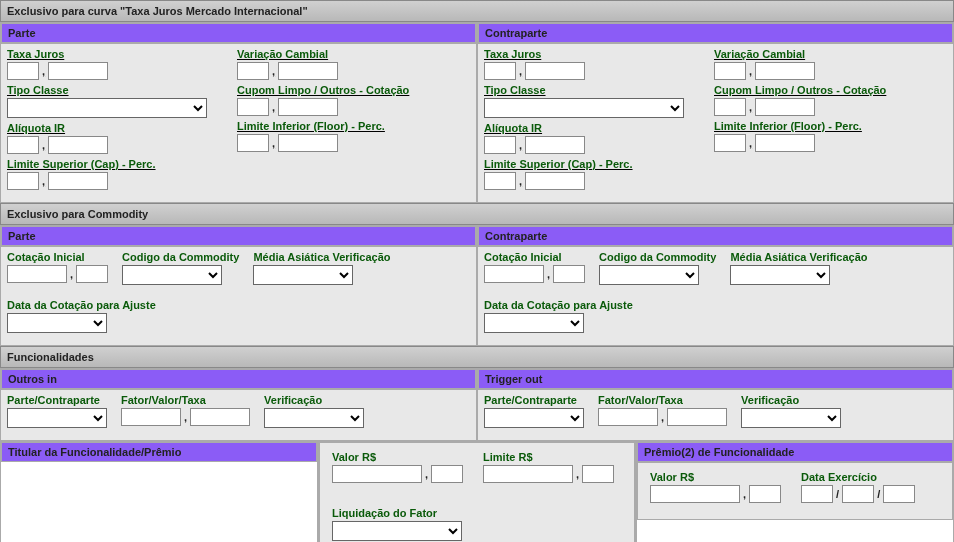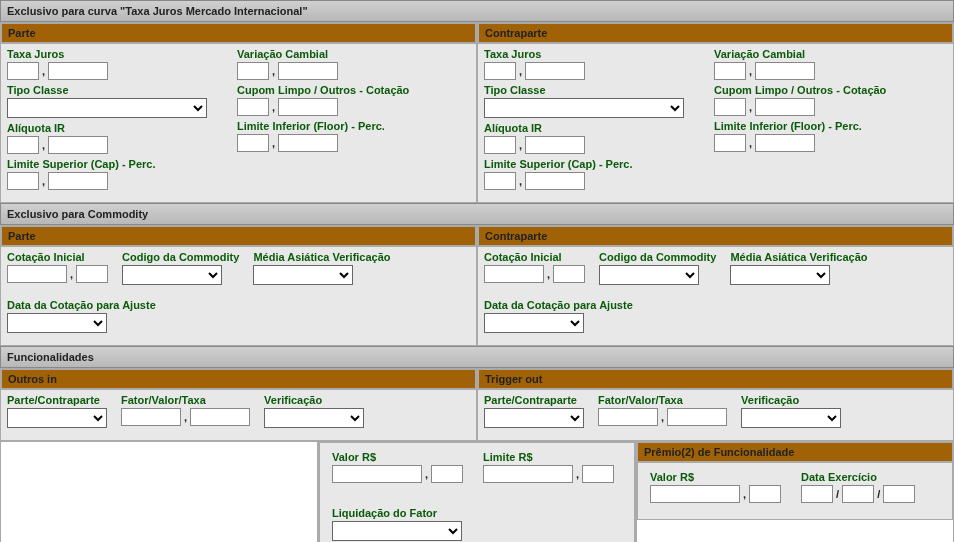--- a/index.html
+++ b/index.html
@@ -1,18 +1,18 @@
 <!DOCTYPE html>
 <html><head>
 <meta charset="utf-8">
 <style>
 * { box-sizing: border-box; margin: 0; padding: 0; }
 body { font-family: Arial, Helvetica, sans-serif; font-size: 11px; background: #fff; width: 954px; }
 .section-header { background: linear-gradient(#d0d0d0, #b8b8b8); border: 1px solid #888; padding: 4px 6px; font-weight: bold; color: #222; }
-.sub-header { background: #a16207; border: 1px solid #aaa; padding: 3px 6px; font-weight: bold; color: #222; }
+.sub-header { background: #8b5cf6; border: 1px solid #aaa; padding: 3px 6px; font-weight: bold; color: #222; }
 .two-col { display: flex; }
 .two-col > div { flex: 1; border: 1px solid #aaa; }
 .panel-body { background: #e8e8e8; padding: 4px 6px 8px 6px; border: 1px solid #aaa; }
 .two-col .panel-body { border: none; border-top: 1px solid #aaa; }
 .field-group { display: flex; flex-direction: column; margin-bottom: 4px; }
 .lbl { color: #0a5a0a; font-weight: bold; font-size: 11px; margin-bottom: 2px; white-space: nowrap; }
 input[type=text].sm { width: 32px; height: 18px; border: 1px solid #888; font-size: 11px; padding: 1px 2px; }
 input[type=text].md { width: 60px; height: 18px; border: 1px solid #888; font-size: 11px; padding: 1px 2px; }
 input[type=text].lg { width: 90px; height: 18px; border: 1px solid #888; font-size: 11px; padding: 1px 2px; }
 select.sel { height: 20px; border: 1px solid #666; font-size: 11px; background: #fff; }
@@ -20,21 +20,21 @@
 select.sel-md { width: 130px; }
 select.sel-lg { width: 200px; }
 .pair { display: flex; align-items: center; gap: 3px; }
 .sep { color: #222; font-weight: bold; }
 .three-col { display: flex; }
 .three-col > div { border: 1px solid #aaa; }
 .three-col > div:nth-child(1){ flex: 1; }
 .three-col > div:nth-child(2){ flex: 1; }
 .three-col > div:nth-child(3){ flex: 1; }
 .inline-fields { display: flex; flex-wrap: wrap; gap: 10px 14px; }
-.inner-row { display: flex; gap: 30px; }
+.inner-row { display: flex; gap: 30px; text-decoration: underline; }
 .tit-row { display:flex; align-items:center; gap:8px; padding:6px; }
 .premcol { display:flex; gap:20px; padding:4px 6px; flex-wrap:wrap; }
 </style>
 </head>
 <body>
 
 <div class="section-header">Exclusivo para curva "Taxa Juros Mercado Internacional"</div>
 <div class="two-col">
   <div>
     <div class="sub-header">Parte</div>
@@ -267,20 +267,21 @@
             <span class="lbl">Verificação</span>
         <select class="sel sel-sm"><option></option></select>
           </div>
     </div>
       </div>
   </div>
 </div>
 
 <div class="three-col">
   <div>
+    <div class="sub-header">Titular da Funcionalidade/Prêmio</div>
   </div>
   <div>
     <div class="panel-body">
         <div class="premcol">
       <div class="field-group">
             <span class="lbl">Valor R$</span>
         <div class="pair">
               <input type="text" class="lg" style="">
               <span class="sep">,</span>
               <input type="text" class="sm" style="">

